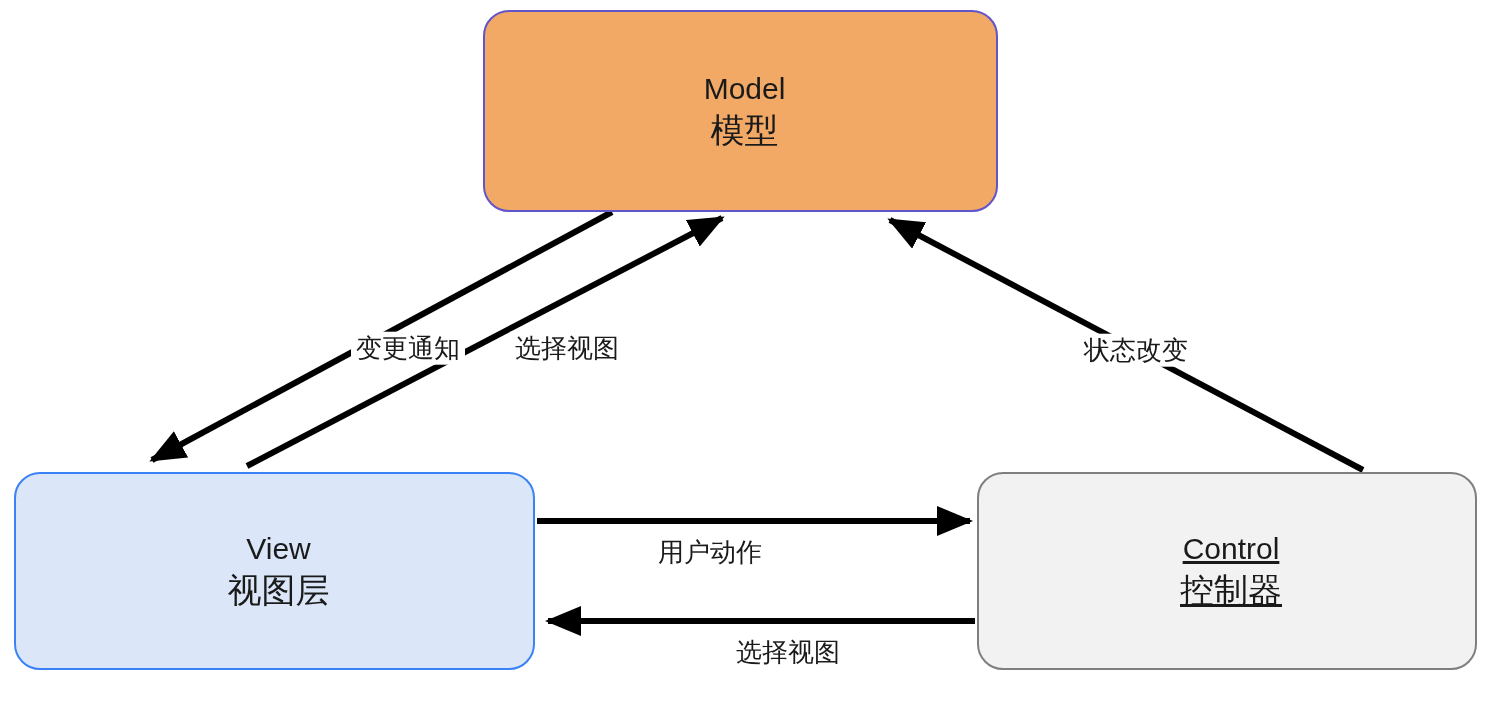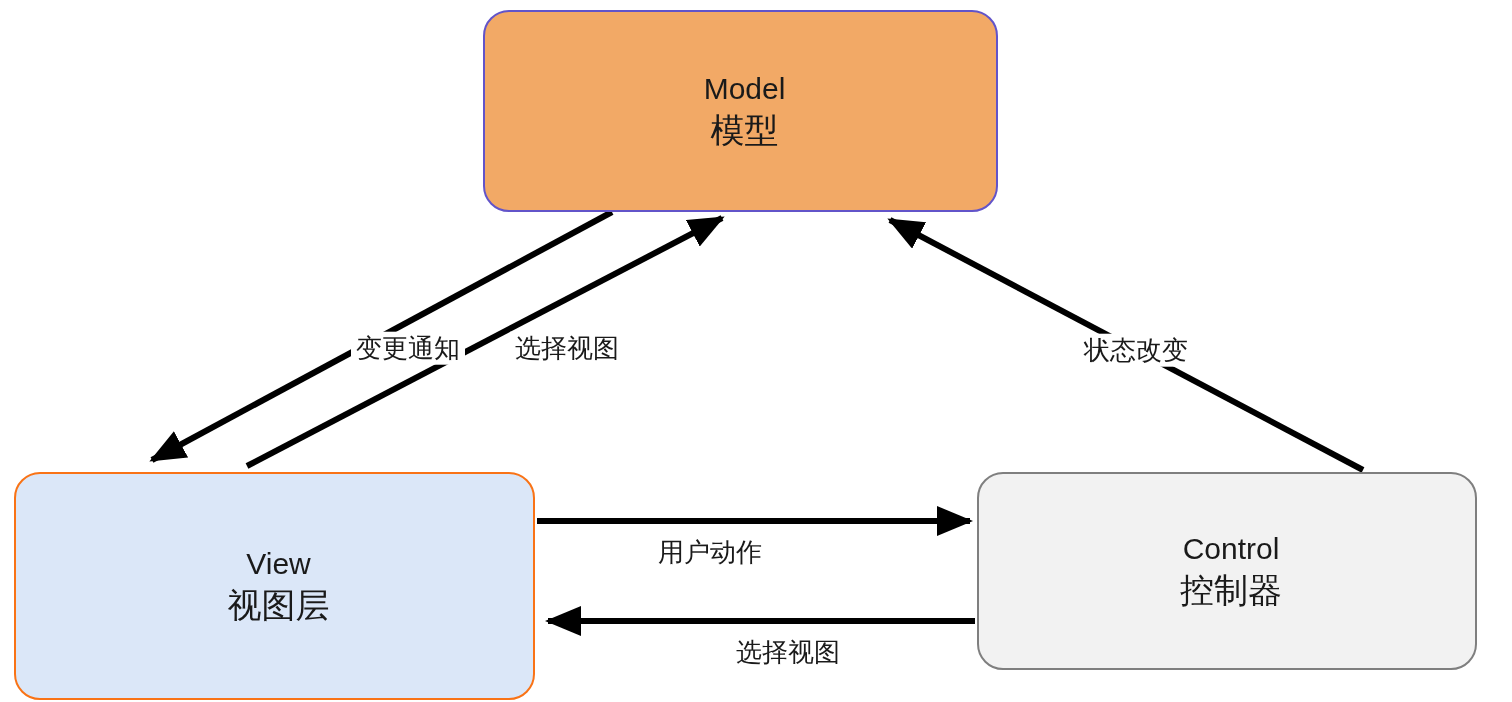--- a/index.html
+++ b/index.html
@@ -39,29 +39,30 @@
     color: #1a1a1a;
   }
   .node-model {
     left: 483px; top: 10px;
     width: 515px; height: 202px;
     background: #f2a966;
     border: 2px solid #6254c9;
   }
   .node-view {
     left: 14px; top: 472px;
-    width: 521px; height: 228px;
+    width: 521px; height: 198px;
     background: #dbe7f8;
-    border: 2px solid #f97316;
+    border: 2px solid #3b82f6;
   }
   .node-control {
     left: 977px; top: 472px;
     width: 500px; height: 198px;
     background: #f2f2f2;
     border: 2px solid #7f7f7f;
+    text-decoration: underline;
   }
   .edge-label {
     position: absolute;
     transform: translate(-50%, -50%);
     background: #ffffff;
     color: #1a1a1a;
     font-size: 26px;
     line-height: 1.1;
     padding: 2px 5px;
     white-space: nowrap;

